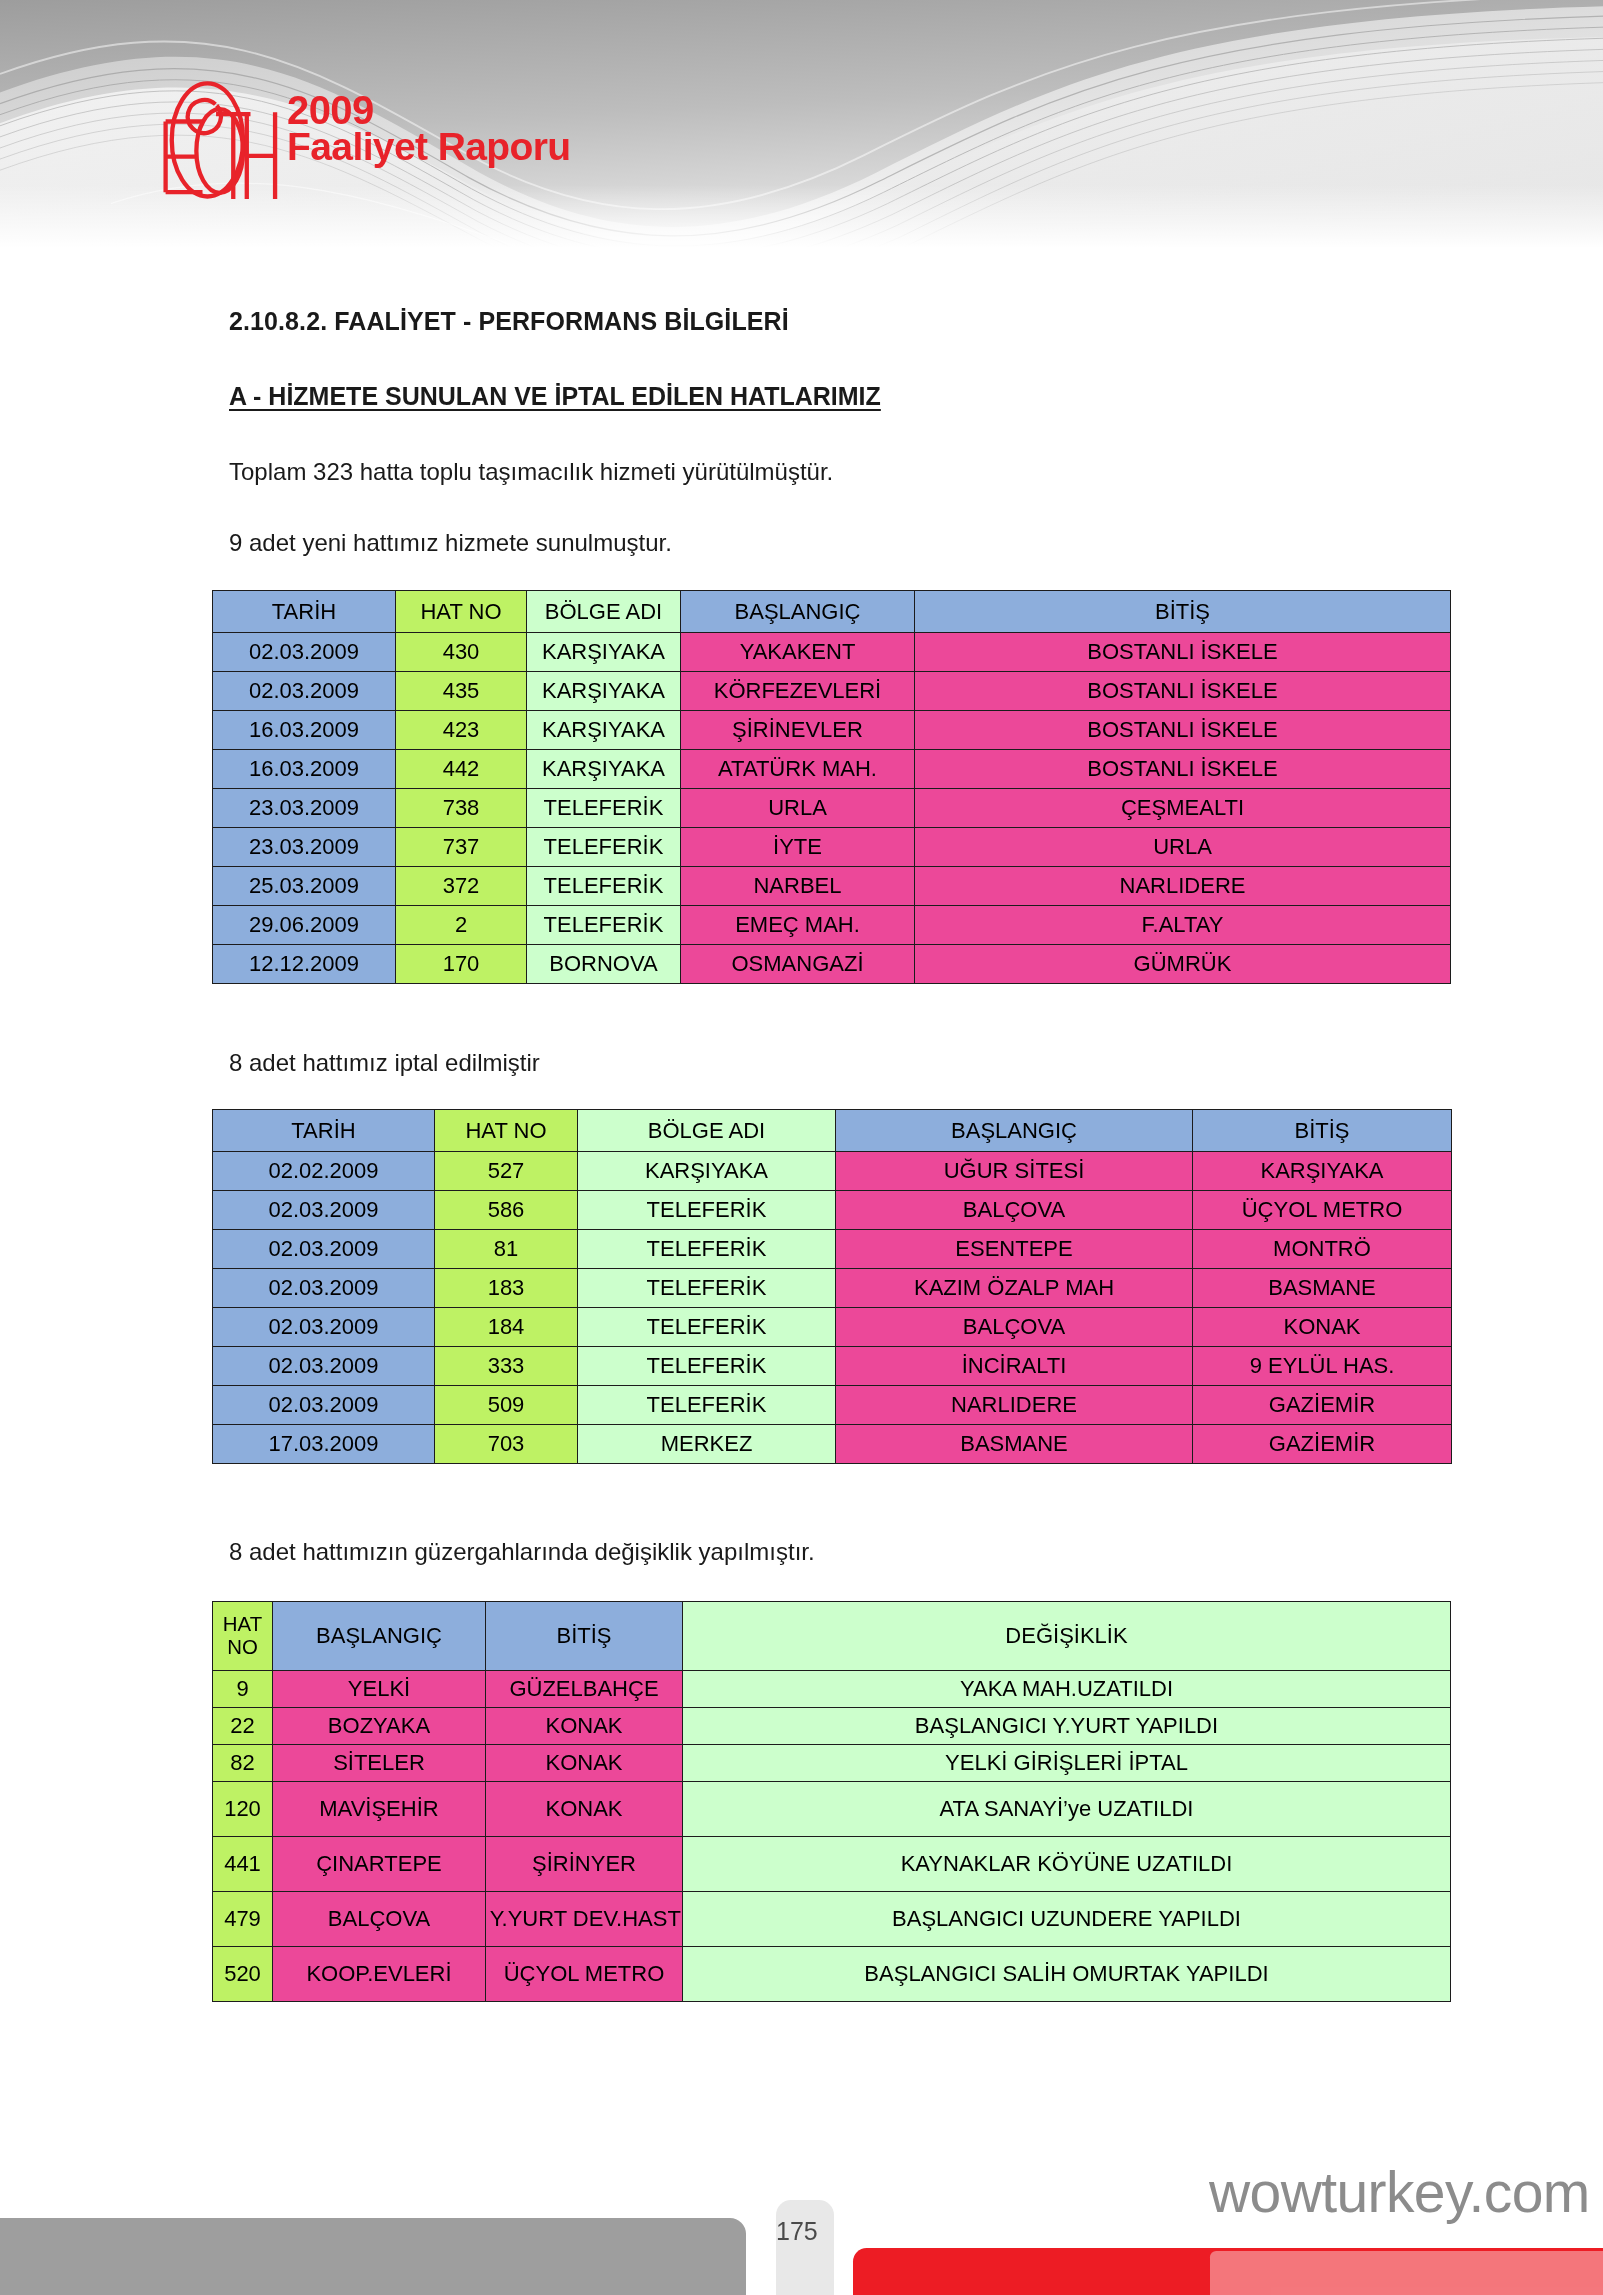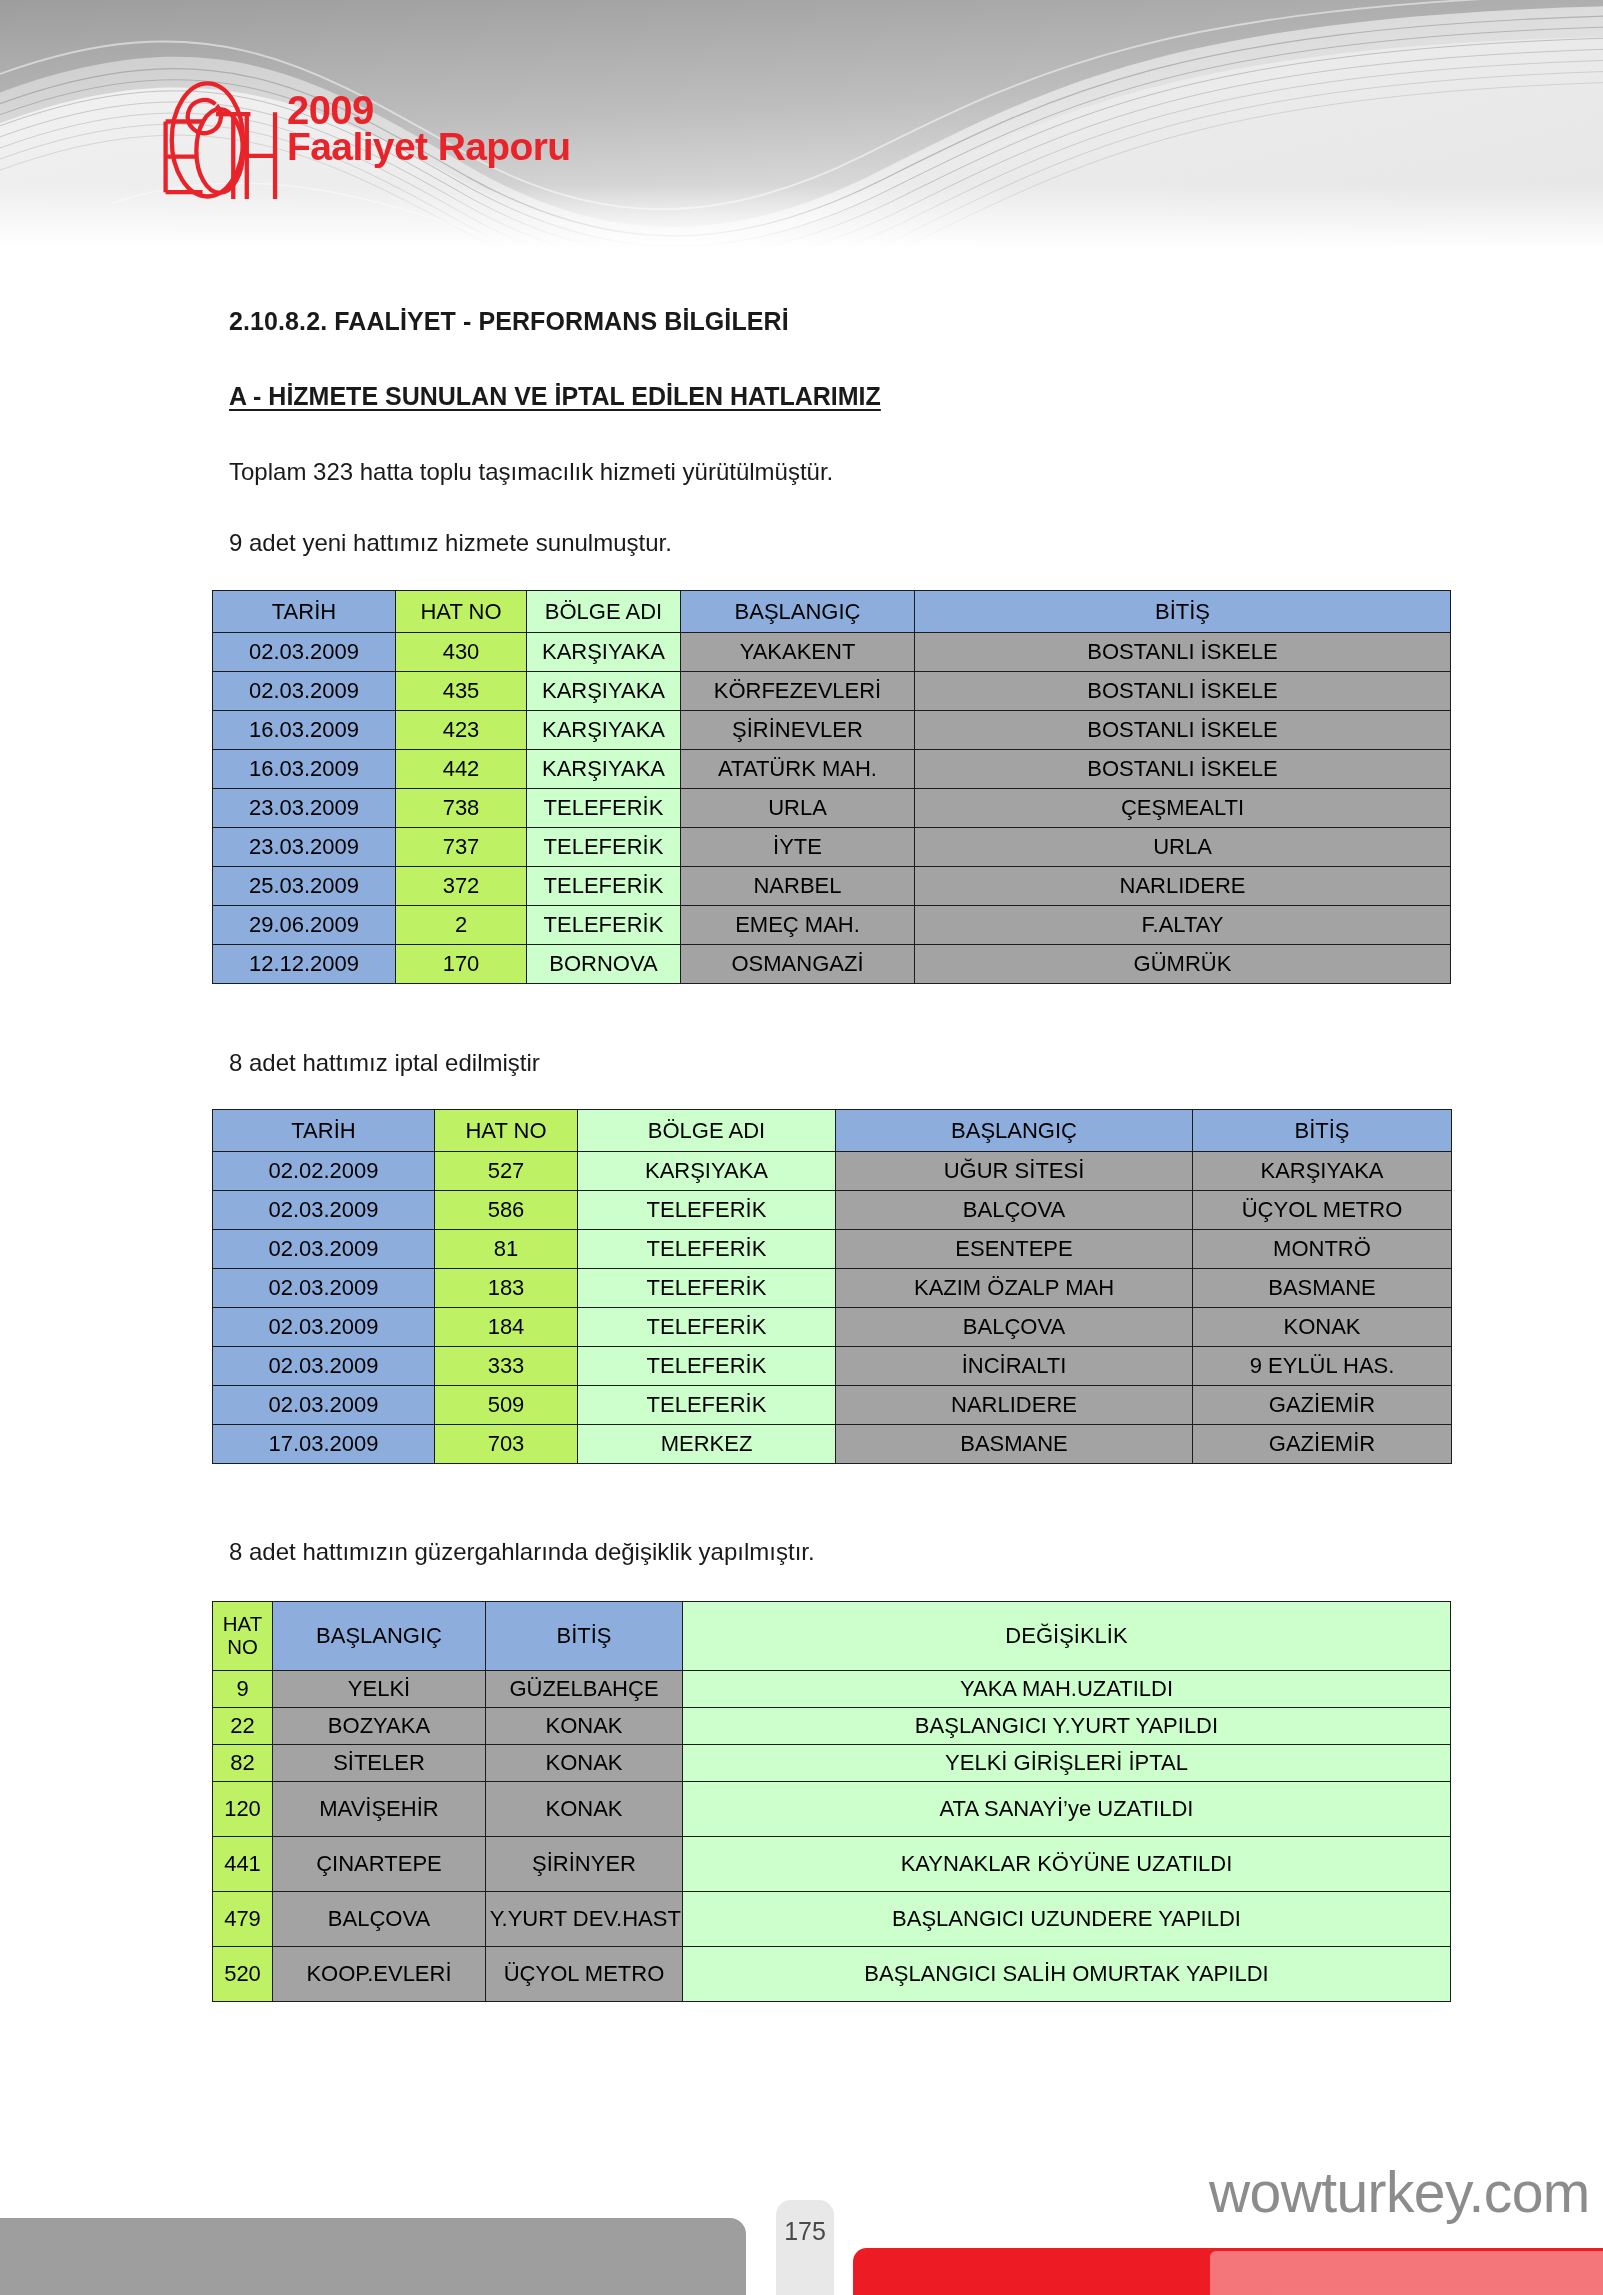--- a/index.html
+++ b/index.html
@@ -109,21 +109,21 @@
     text-align: center;
     vertical-align: middle;
     font-weight: 400;
     padding: 0 3.7px;
     white-space: nowrap;
     overflow: hidden;
   }
   .c-blue  { background: #8DAEDC; }
   .c-gray  { background: #bef264; }
   .c-green { background: #CCFFCC; }
-  .c-white { background: #a3a3a3; margin-top: 44px; }
+  .c-white { background: #ec4899; margin-top: 44px; }
 
   table.grid thead td { height: 41px; }
   table.t1 tbody td, table.t2 tbody td { height: 38px; }
 
   
   table.t3 thead td { height: 68px; }
   table.t3 tbody tr td { height: 36px; }
   table.t3 tbody tr.tall td { height: 54px; }
 
   
@@ -137,21 +137,21 @@
   }
   .foot-page {
     position: absolute;
     left: 776px; top: 53px;
     width: 58px; height: 96px;
     background: #e8e8e8;
     border-top-left-radius: 15px;
     border-top-right-radius: 15px;
     color: #4a4a4a;
     font-size: 25px;
-    text-align: center;
+    text-align: left;
     padding-top: 17.3px;
     box-sizing: border-box;
   }
   .foot-red {
     position: absolute;
     left: 853px; top: 101px;
     width: 751px; height: 48px;
     background: #ED1C24;
     border-top-left-radius: 13.6px;
   }

